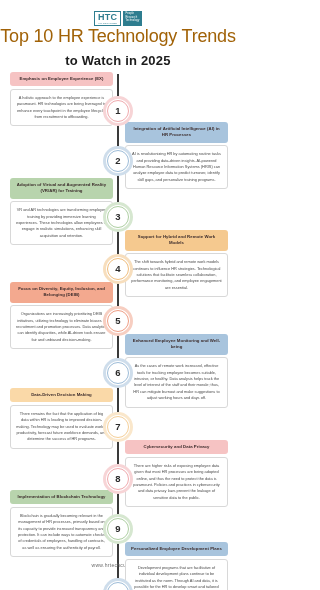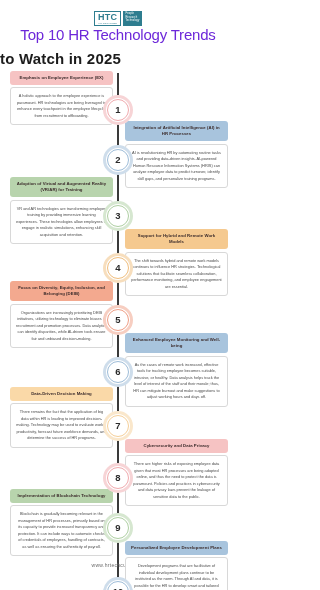--- a/index.html
+++ b/index.html
@@ -58,29 +58,30 @@
     color:#ffffff;
     font-size:2.6px;
     line-height:1.15;
     letter-spacing:0.1px;
     white-space:nowrap;
   }
 
   
   .title-main{
     text-align:center;
-    font-size:15px;
-    color:#6d28d9;
+    font-size:18px;
+    color:#a16207;
     font-weight:normal;
     letter-spacing:-0.2px;
     margin-top:5px;
     line-height:1.1;
   }
   .title-sub{
-    font-size:15px;
+    text-align:center;
+    font-size:13px;
     color:#1c1c1c;
     font-weight:bold;
     letter-spacing:0.2px;
     margin-top:6px;
   }
 
   
   .timeline{
     position:relative;
     width:236px;

